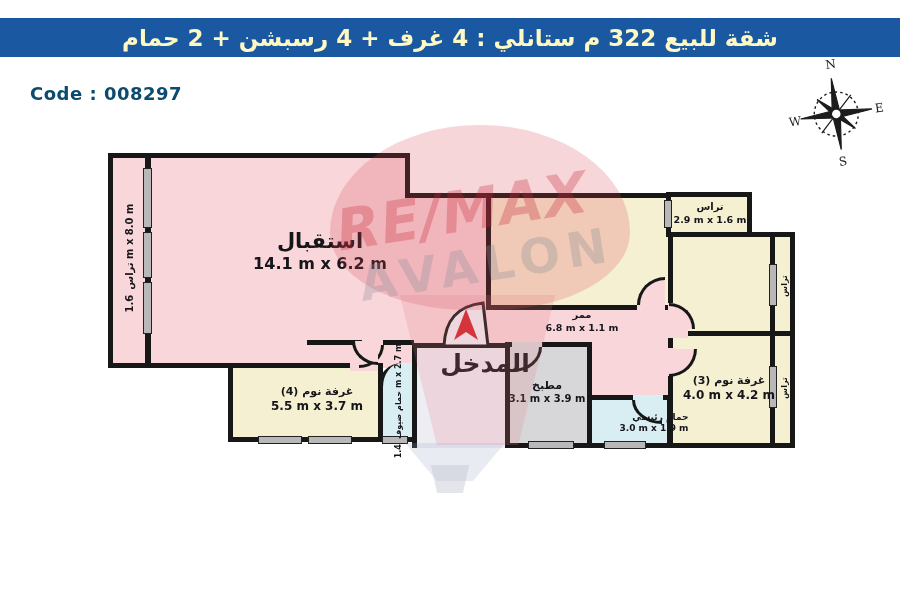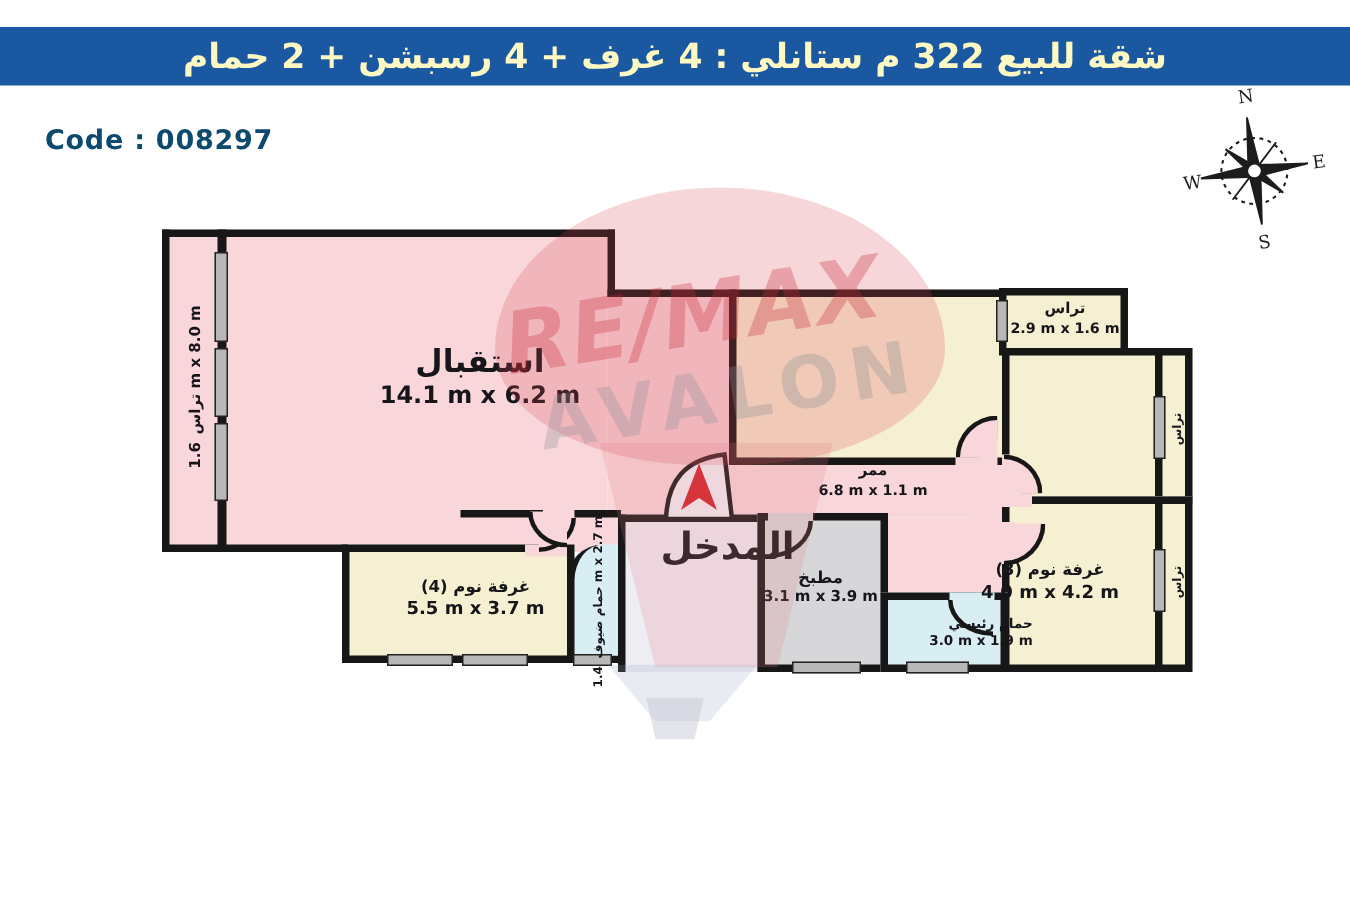--- a/index.html
+++ b/index.html
@@ -131,21 +131,21 @@
     <div class="dm" style="font-size:16px;">14.1 m x 6.2 m</div>
   </div>
   <div class="abs lbl vert" style="left:128px;top:258px;">
     <span class="nm" style="font-size:10px;">تراس</span>
     <span class="dm" style="font-size:10px;">1.6 m x 8.0 m</span>
   </div>
   <div class="abs lbl" style="left:710px;top:213px;">
     <div class="nm" style="font-size:10px;">تراس</div>
     <div class="dm" style="font-size:9.5px;">2.9 m x 1.6 m</div>
   </div>
-  <div class="abs lbl" style="left:700px;top:388px;">
+  <div class="abs lbl" style="left:729px;top:388px;">
     <div class="nm" style="font-size:11px;">غرفة نوم (3)</div>
     <div class="dm" style="font-size:12px;">4.0 m x 4.2 m</div>
   </div>
   <div class="abs lbl" style="left:317px;top:399px;">
     <div class="nm" style="font-size:11px;">غرفة نوم (4)</div>
     <div class="dm" style="font-size:12px;">5.5 m x 3.7 m</div>
   </div>
   <div class="abs lbl" style="left:582px;top:321px;">
     <div class="nm" style="font-size:10px;">ممر</div>
     <div class="dm" style="font-size:9.5px;">6.8 m x 1.1 m</div>

